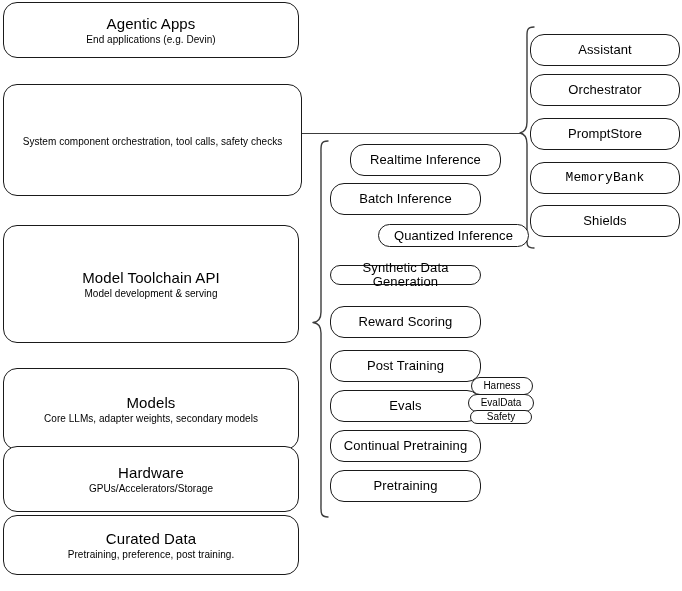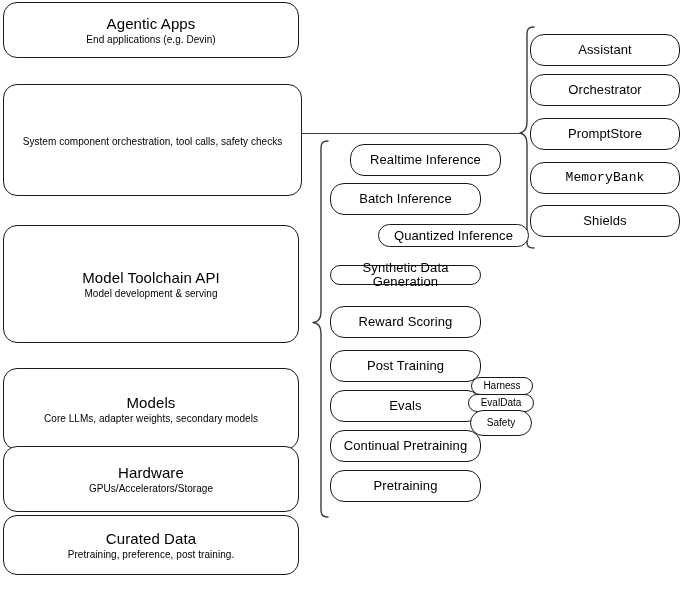--- a/index.html
+++ b/index.html
@@ -163,21 +163,21 @@
   <div class="box item" style="left:330px; top:470px; width:151px; height:32px;">
     <span>Pretraining</span>
   </div>
 
   <div class="tag" style="left:471px; top:377px; width:62px; height:18px;">
     <span>Harness</span>
   </div>
   <div class="tag" style="left:468px; top:394px; width:66px; height:18px;">
     <span>EvalData</span>
   </div>
-  <div class="tag" style="left:470px; top:410px; width:62px; height:26px;align-items:center;">
+  <div class="tag" style="left:470px; top:410px; width:62px; height:14px;align-items:center;">
     <span>Safety</span>
   </div>
 
   <div class="box item" style="left:530px; top:34px; width:150px; height:32px;">
     <span>Assistant</span>
   </div>
   <div class="box item" style="left:530px; top:118px; width:150px; height:32px;">
     <span>PromptStore</span>
   </div>
   <div class="box item" style="left:530px; top:74px; width:150px; height:32px;">

